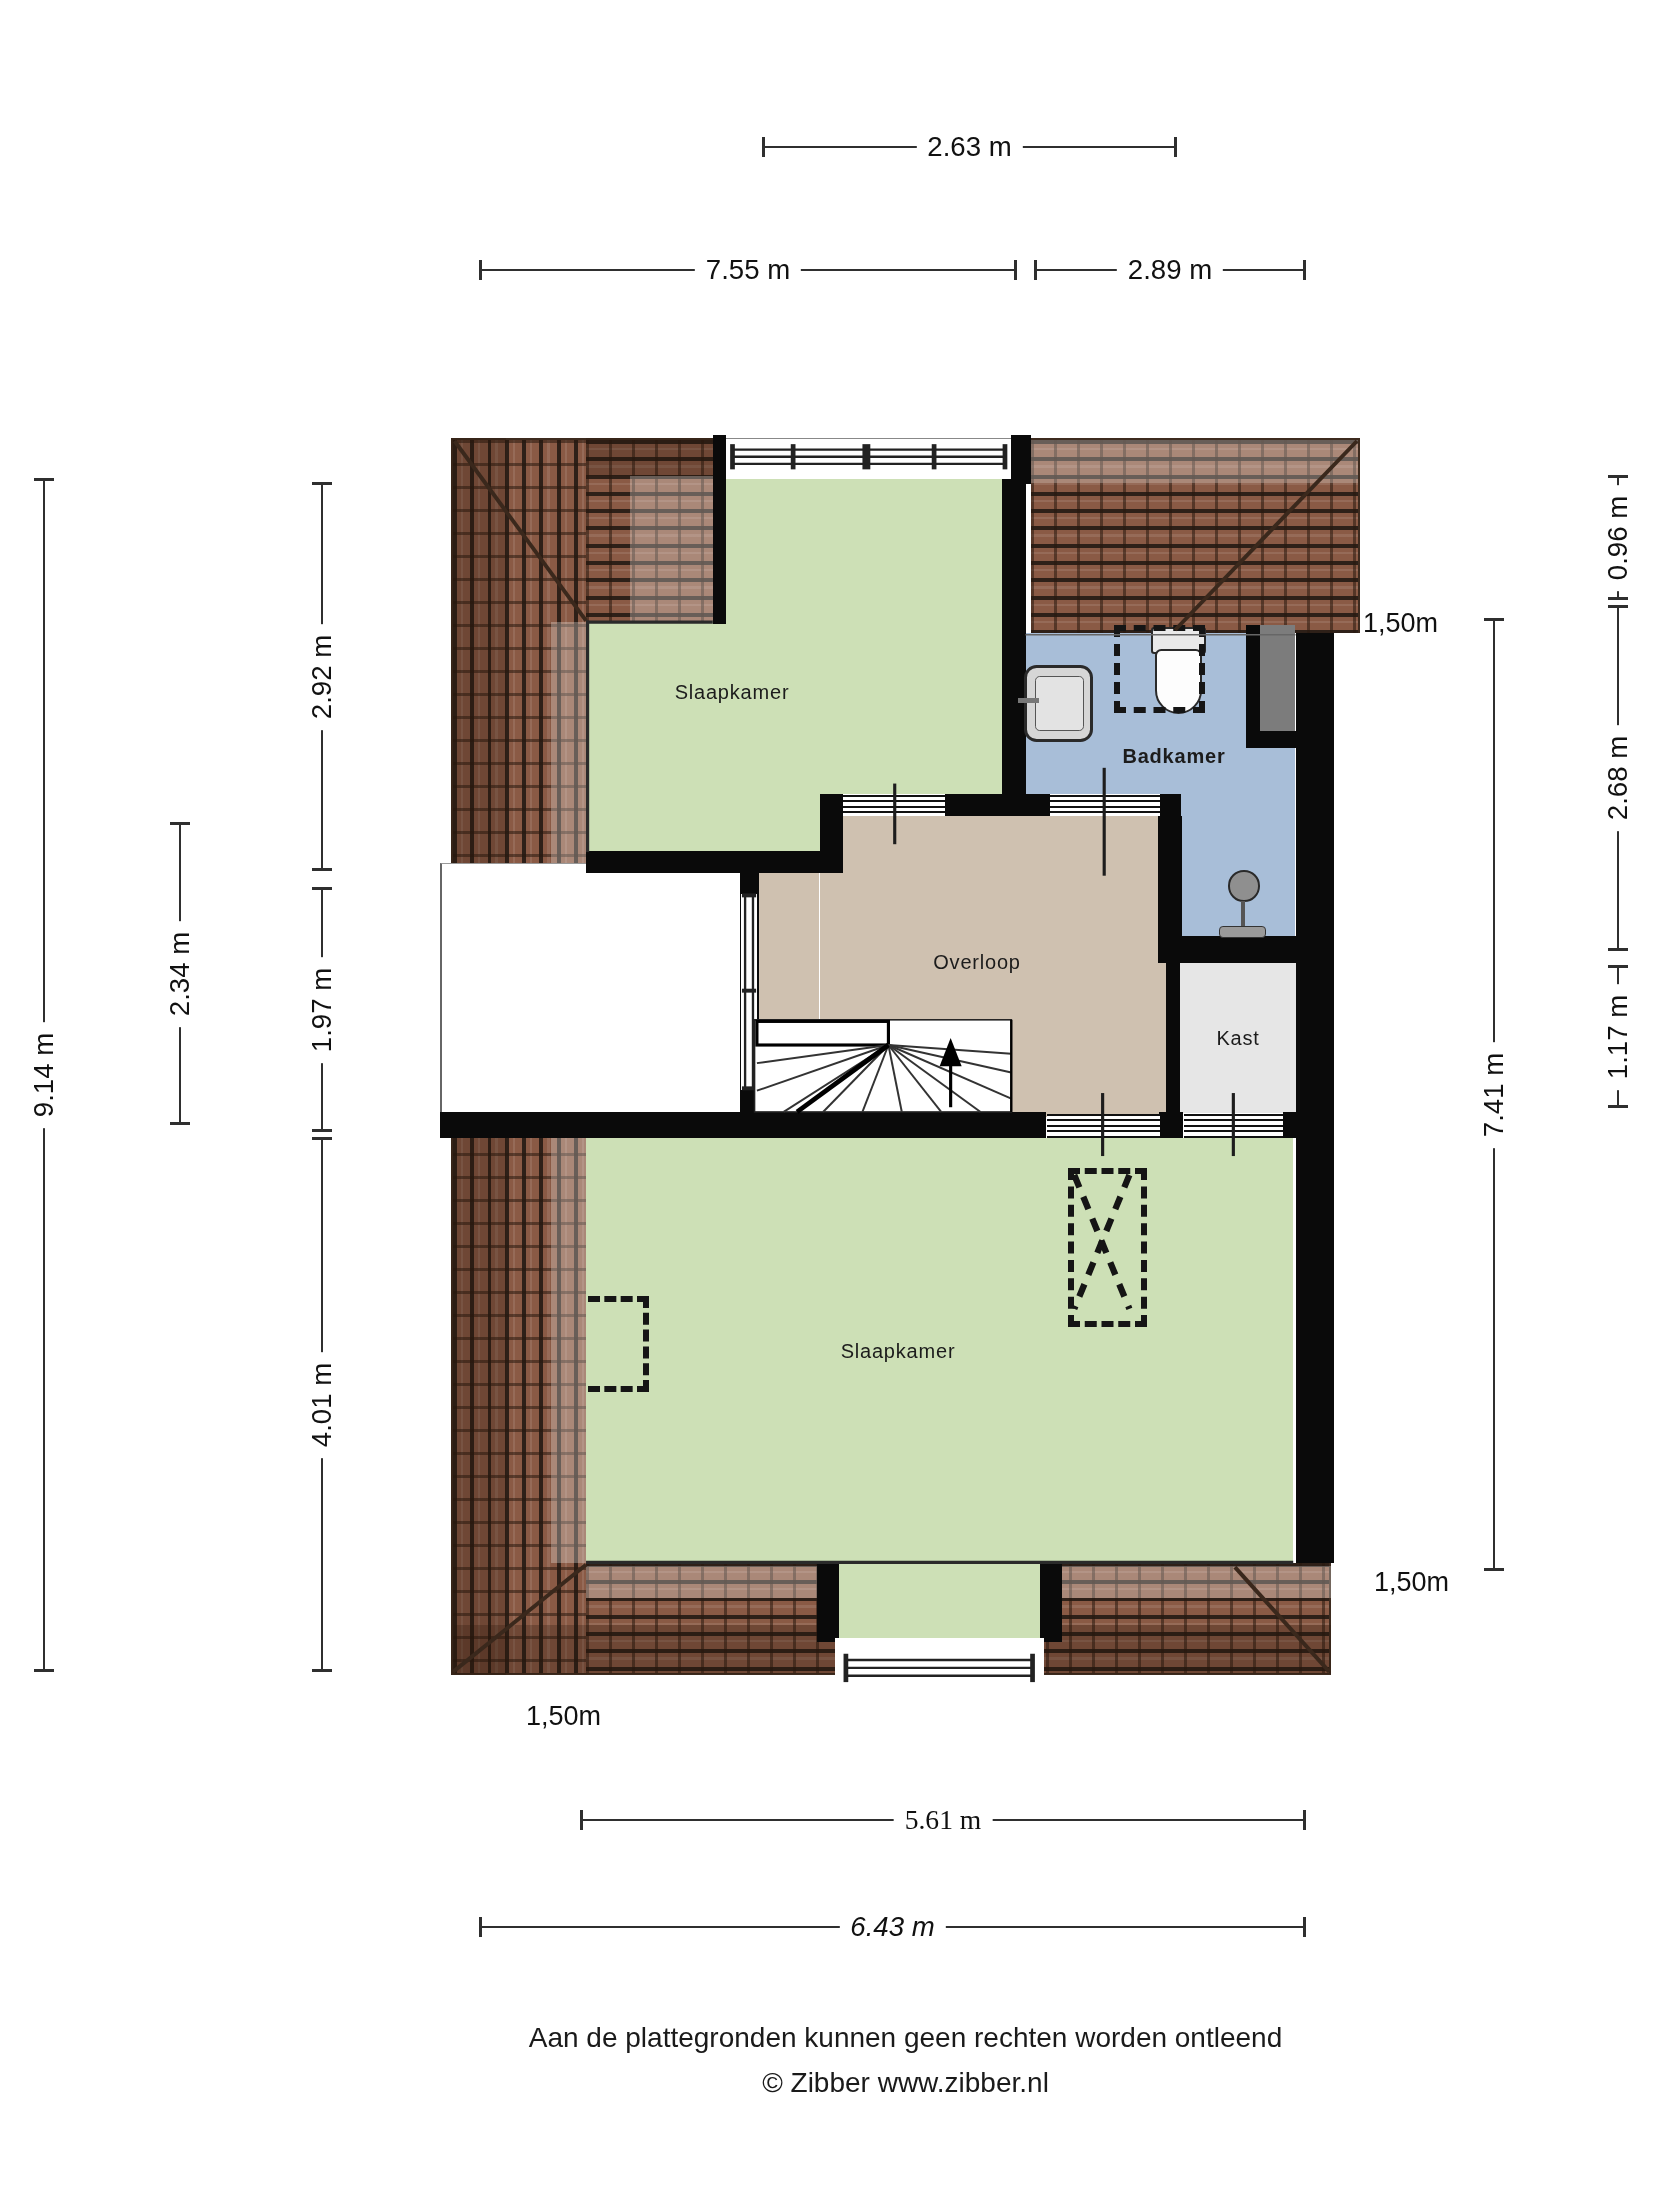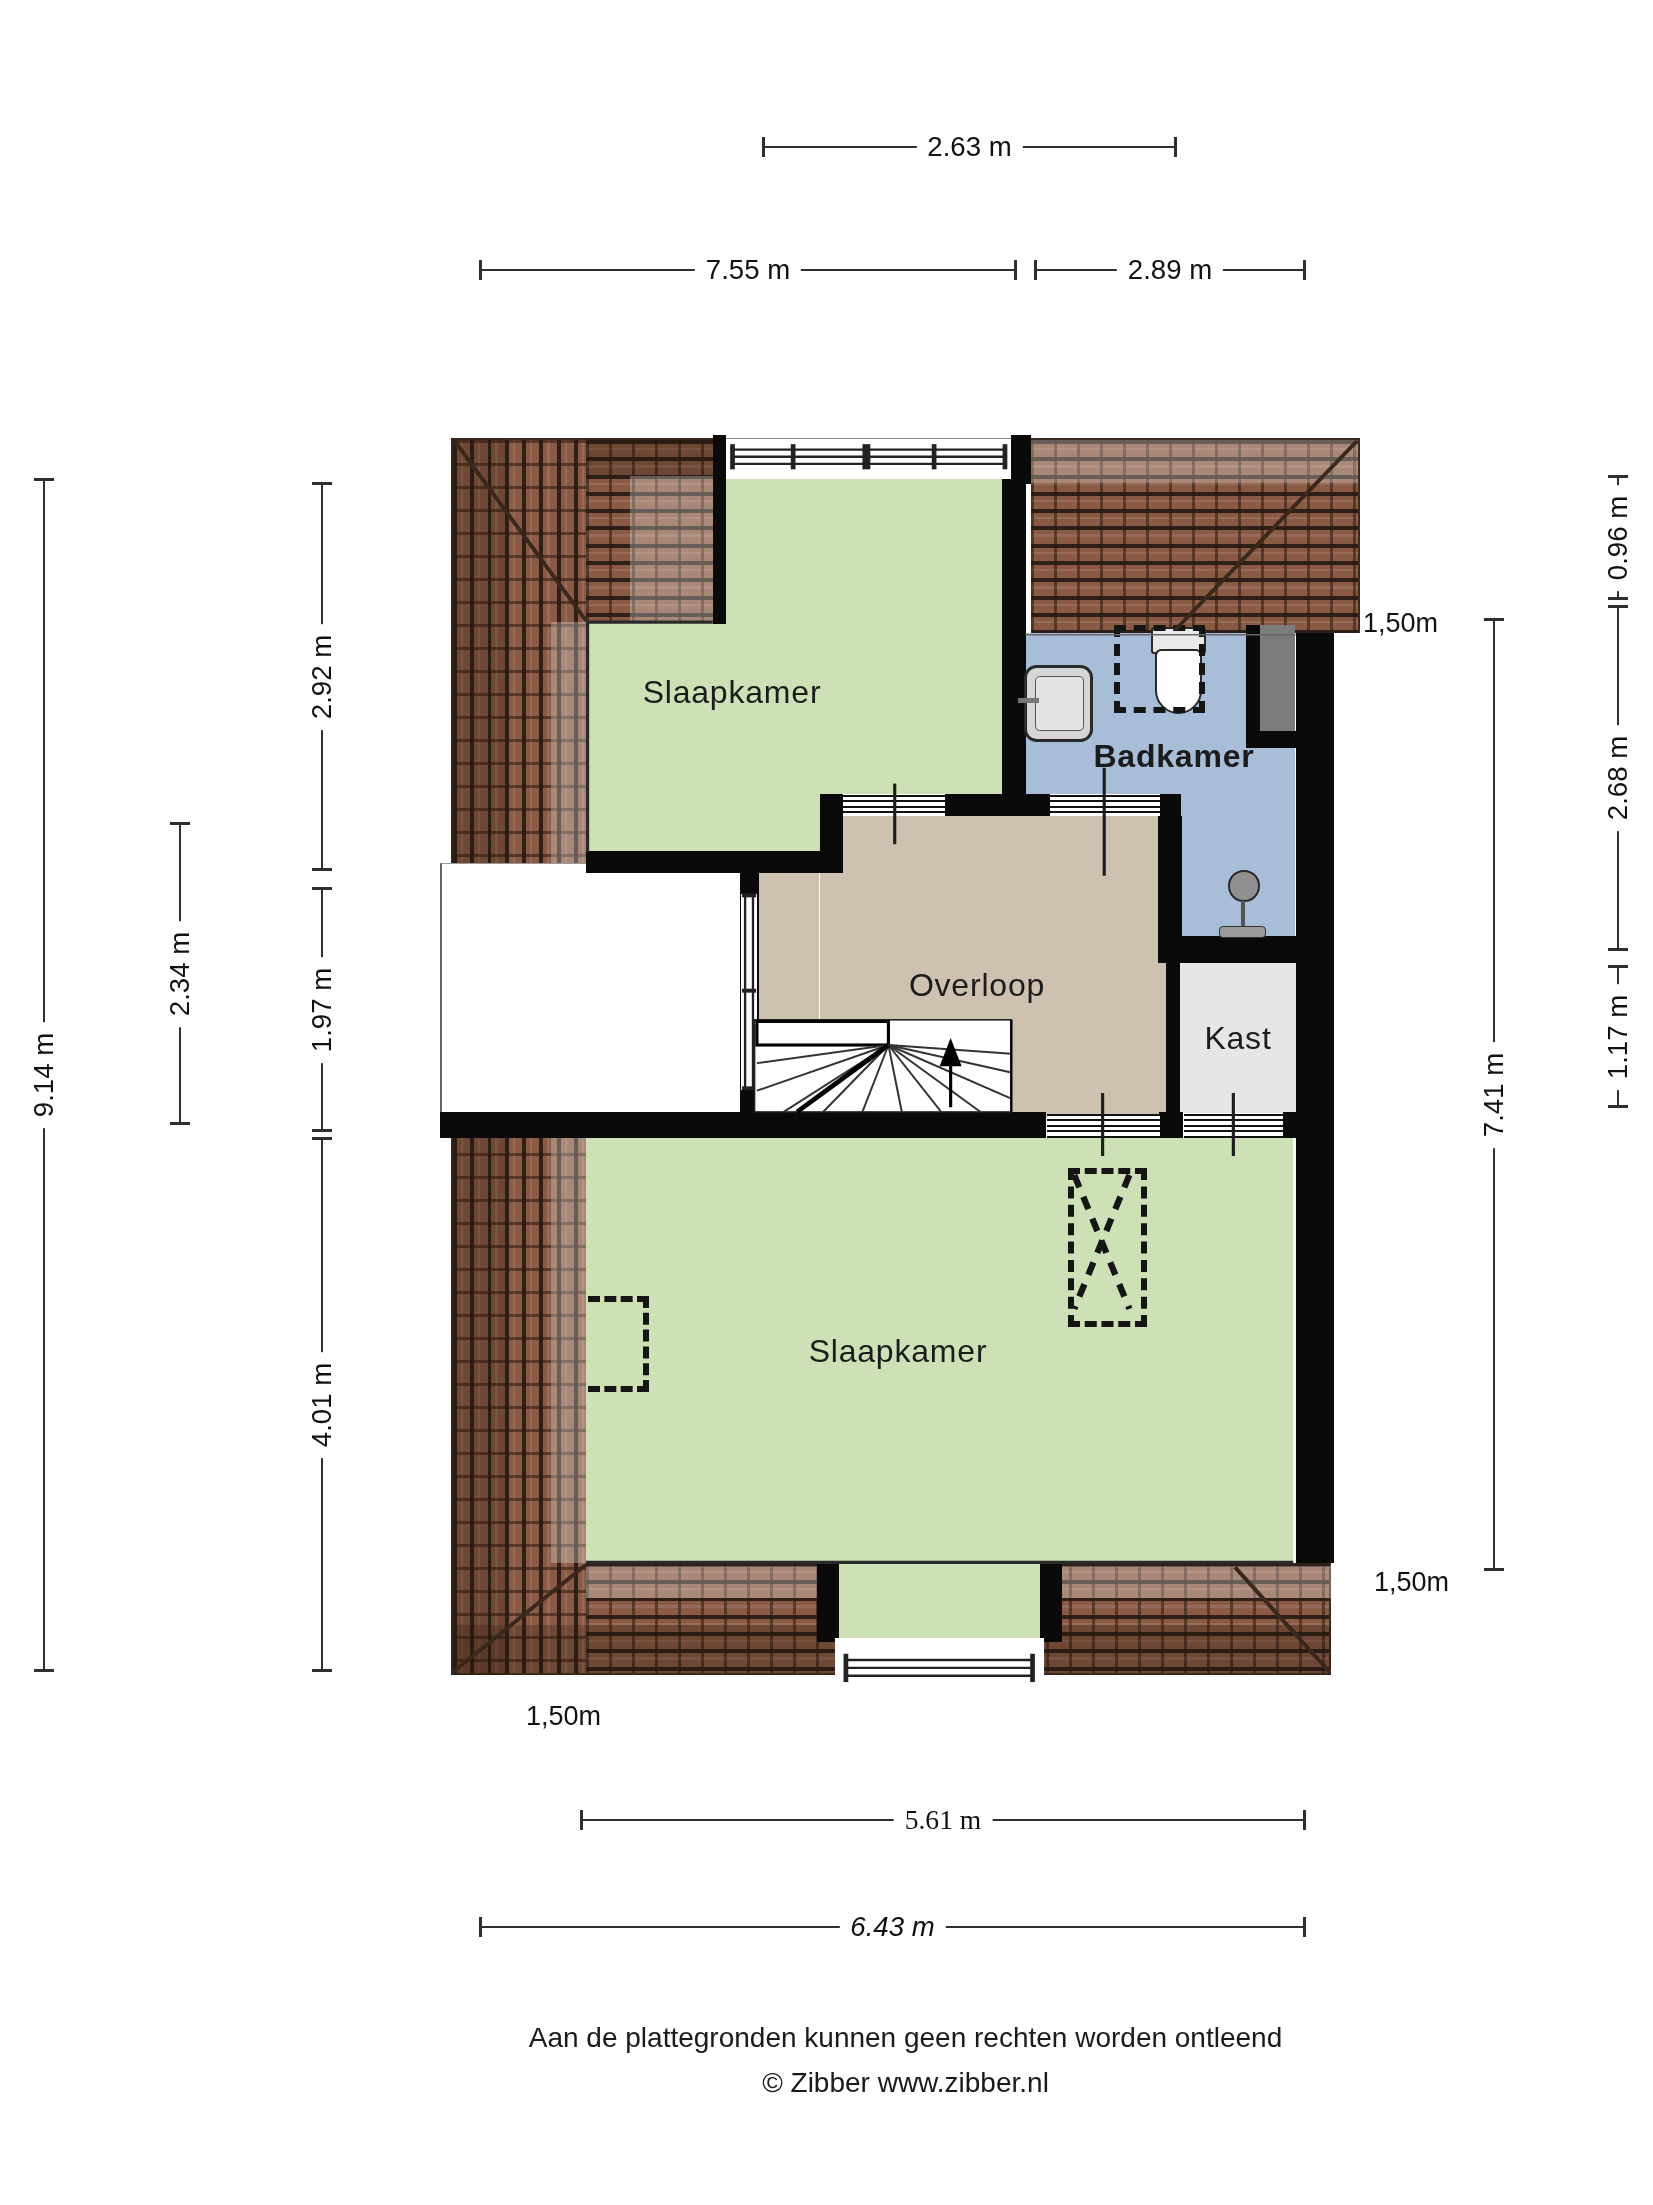--- a/index.html
+++ b/index.html
@@ -17,21 +17,21 @@
       repeating-linear-gradient(90deg, #2e2018 0 3.9px, rgba(0,0,0,0) 3.9px 7.9px, rgba(255,255,255,.10) 7.9px 10.2px, rgba(0,0,0,0) 10.2px 17.3px);}
   .shade-dark{background:rgba(40,22,12,.27);}
   .shade-light{background:rgba(255,255,255,.28);}
   
   .room-green{background:#cde0b6;}
   .room-tan{background:#cfc1b0;}
   .room-blue{background:#a8bed8;}
   .room-gray{background:#e6e6e6;}
   .wall{background:#0a0a0a;}
   .sill{background:repeating-linear-gradient(180deg,#111 0 1.6px,#fff 1.6px 5.5px);}
-  .room-label{font-size:32px;letter-spacing:0.8px;color:#1c1c1c;transform:translate(-50%,-50%);white-space:nowrap;}
+  .room-label{font-size:20px;letter-spacing:0.8px;color:#1c1c1c;transform:translate(-50%,-50%);white-space:nowrap;}
   
   .dim-h{position:absolute;height:2.4px;background:#2f2f2f;}
   .dim-h::before,.dim-h::after{content:"";position:absolute;top:-8.7px;width:2.4px;height:19.7px;background:#2f2f2f;}
   .dim-h::before{left:-0.8px;} .dim-h::after{right:-0.8px;}
   .dim-v{position:absolute;width:2.4px;background:#2f2f2f;}
   .dim-v::before,.dim-v::after{content:"";position:absolute;left:-8.7px;height:2.4px;width:19.7px;background:#2f2f2f;}
   .dim-v::before{top:-0.8px;} .dim-v::after{bottom:-0.8px;}
   .dim-label{position:absolute;left:50%;top:50%;transform:translate(-50%,-50%);
              background:#fff;padding:1.6px 11px;font-size:27.6px;white-space:nowrap;color:#111;}
   .dim-v .dim-label{transform:translate(-50%,-50%) rotate(-90deg);}
@@ -191,21 +191,21 @@
     </g>
 
     <g stroke="#151515" stroke-width="8" stroke-dasharray="17 13">
       <line x1="1364" y1="1492" x2="1434" y2="1662"></line>
       <line x1="1434" y1="1492" x2="1364" y2="1662"></line>
     </g>
   </svg>
 
   <div class="abs room-label" style="left:732px;top:692px;">Slaapkamer</div>
   <div class="abs room-label" style="left:1174px;top:756px;font-weight:bold;">Badkamer</div>
-  <div class="abs room-label" style="left:977px;top:985px;">Overloop</div>
+  <div class="abs room-label" style="left:977px;top:962px;">Overloop</div>
   <div class="abs room-label" style="left:1238px;top:1038px;">Kast</div>
   <div class="abs room-label" style="left:898px;top:1351px;">Slaapkamer</div>
 
   <div class="dim-h" style="left:763px;top:146px;width:413px;">
     <span class="dim-label">2.63 m</span>
     </div>
   <div class="dim-h" style="left:480px;top:269px;width:536px;">
     <span class="dim-label">7.55 m</span>
     </div>
   <div class="dim-h" style="left:1035px;top:269px;width:270px;">

